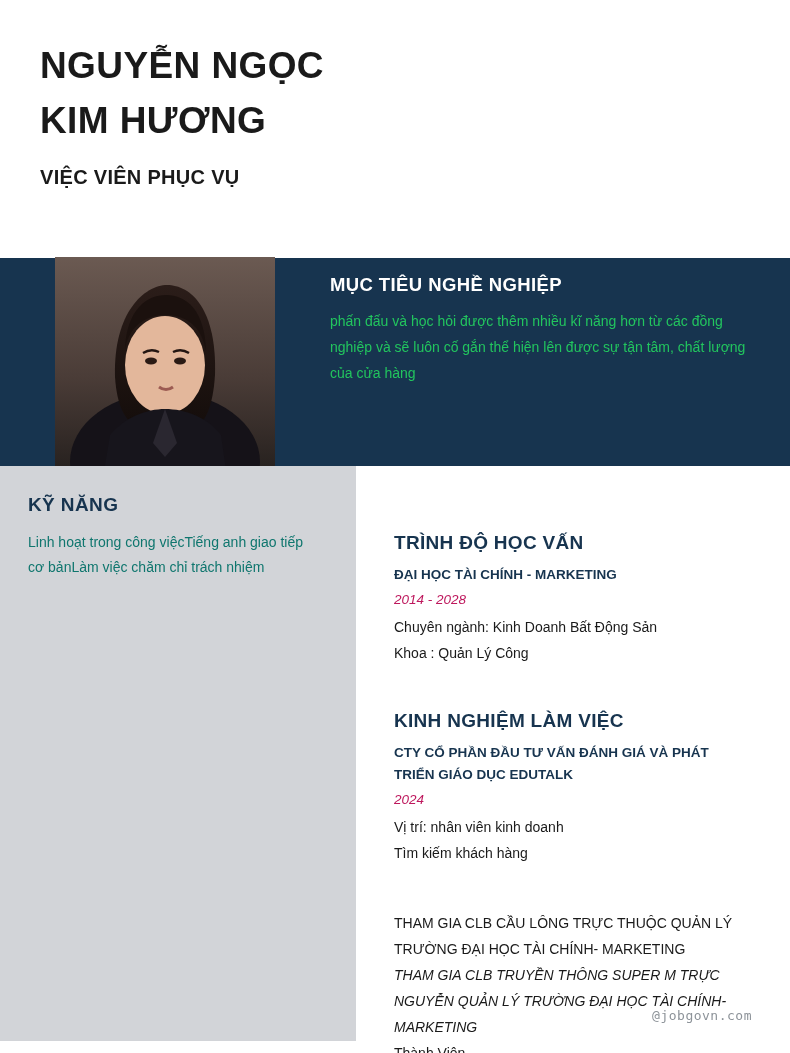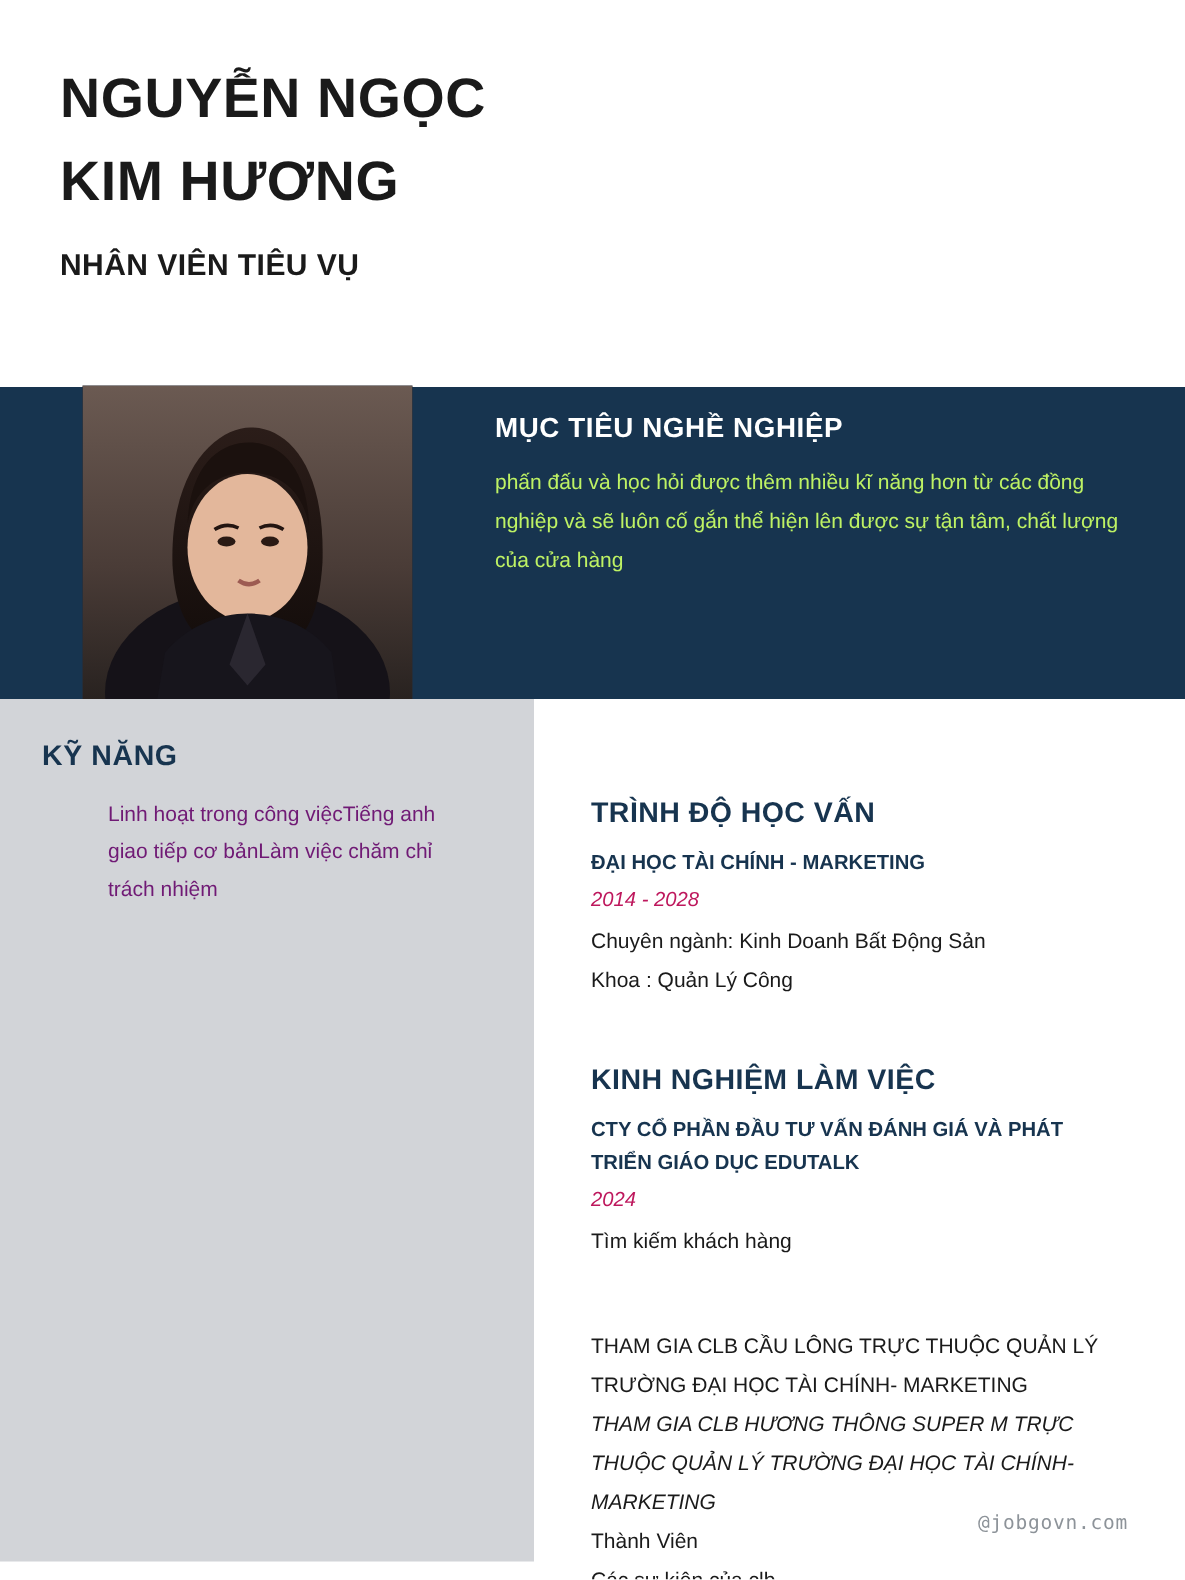--- a/index.html
+++ b/index.html
@@ -74,21 +74,21 @@
   .objective h2 {
     font-size: 18.5px;
     font-weight: bold;
     color: #ffffff;
     letter-spacing: 0.4px;
     margin-bottom: 12px;
   }
   .objective p {
     font-size: 14px;
     line-height: 26px;
-    color: #bef264;
+    color: #22c55e;
   }
 
   
   .body {
     position: relative;
     display: flex;
     height: 575px;
   }
   .col-left {
     width: 356px;
@@ -98,22 +98,21 @@
   .col-left h2 {
     font-size: 19px;
     font-weight: bold;
     color: #17344f;
     letter-spacing: 0.4px;
     margin-bottom: 14px;
   }
   .col-left p {
     font-size: 14px;
     line-height: 25px;
-    color: #701a75;
-    margin-left: 44px;
+    color: #0f766e;
   }
   .col-right {
     flex: 1;
     background: #ffffff;
     padding: 22px 38px 0 38px;
     position: relative;
   }
   .col-right h2 {
     font-size: 19px;
     font-weight: bold;
@@ -157,21 +156,21 @@
 <body>
 
 <div class="page">
 
   <div class="header">
     <div class="header-left">
       <div class="name">
         <div>NGUYỄN NGỌC</div>
         <div>KIM HƯƠNG</div>
       </div>
-      <div class="job-title">NHÂN VIÊN TIÊU VỤ</div>
+      <div class="job-title">VIỆC VIÊN PHỤC VỤ</div>
     </div>
 
     <div class="header-right">
       
       
     </div>
   </div>
 
   <div class="band">
     <div class="photo">
@@ -221,26 +220,27 @@
         <div class="entry-title">ĐẠI HỌC TÀI CHÍNH - MARKETING</div>
         <div class="entry-date">2014 - 2028</div>
         <div class="entry-line">Chuyên ngành: Kinh Doanh Bất Động Sản</div>
         <div class="entry-line">Khoa : Quản Lý Công</div>
       </div>
 
       <div class="entry">
         <h2>KINH NGHIỆM LÀM VIỆC</h2>
         <div class="entry-title">CTY CỔ PHẦN ĐẦU TƯ VẤN ĐÁNH GIÁ VÀ PHÁT TRIỂN GIÁO DỤC EDUTALK</div>
         <div class="entry-date">2024</div>
+        <div class="entry-line">Vị trí: nhân viên kinh doanh</div>
         <div class="entry-line">Tìm kiếm khách hàng</div>
       </div>
 
       <div class="entry">
         <div class="entry-line caps">THAM GIA CLB CẦU LÔNG TRỰC THUỘC QUẢN LÝ TRƯỜNG ĐẠI HỌC TÀI CHÍNH- MARKETING</div>
-        <div class="entry-line italic caps">THAM GIA CLB HƯƠNG THÔNG SUPER M TRỰC THUỘC QUẢN LÝ TRƯỜNG ĐẠI HỌC TÀI CHÍNH- MARKETING</div>
+        <div class="entry-line italic caps">THAM GIA CLB TRUYỀN THÔNG SUPER M TRỰC NGUYỄN QUẢN LÝ TRƯỜNG ĐẠI HỌC TÀI CHÍNH- MARKETING</div>
         <div class="entry-line">Thành Viên</div>
         <div class="entry-line">Các sự kiện của clb</div>
       </div>
 
       <div class="watermark">@jobgovn.com</div>
     </div>
   </div>
 
 </div>
 

